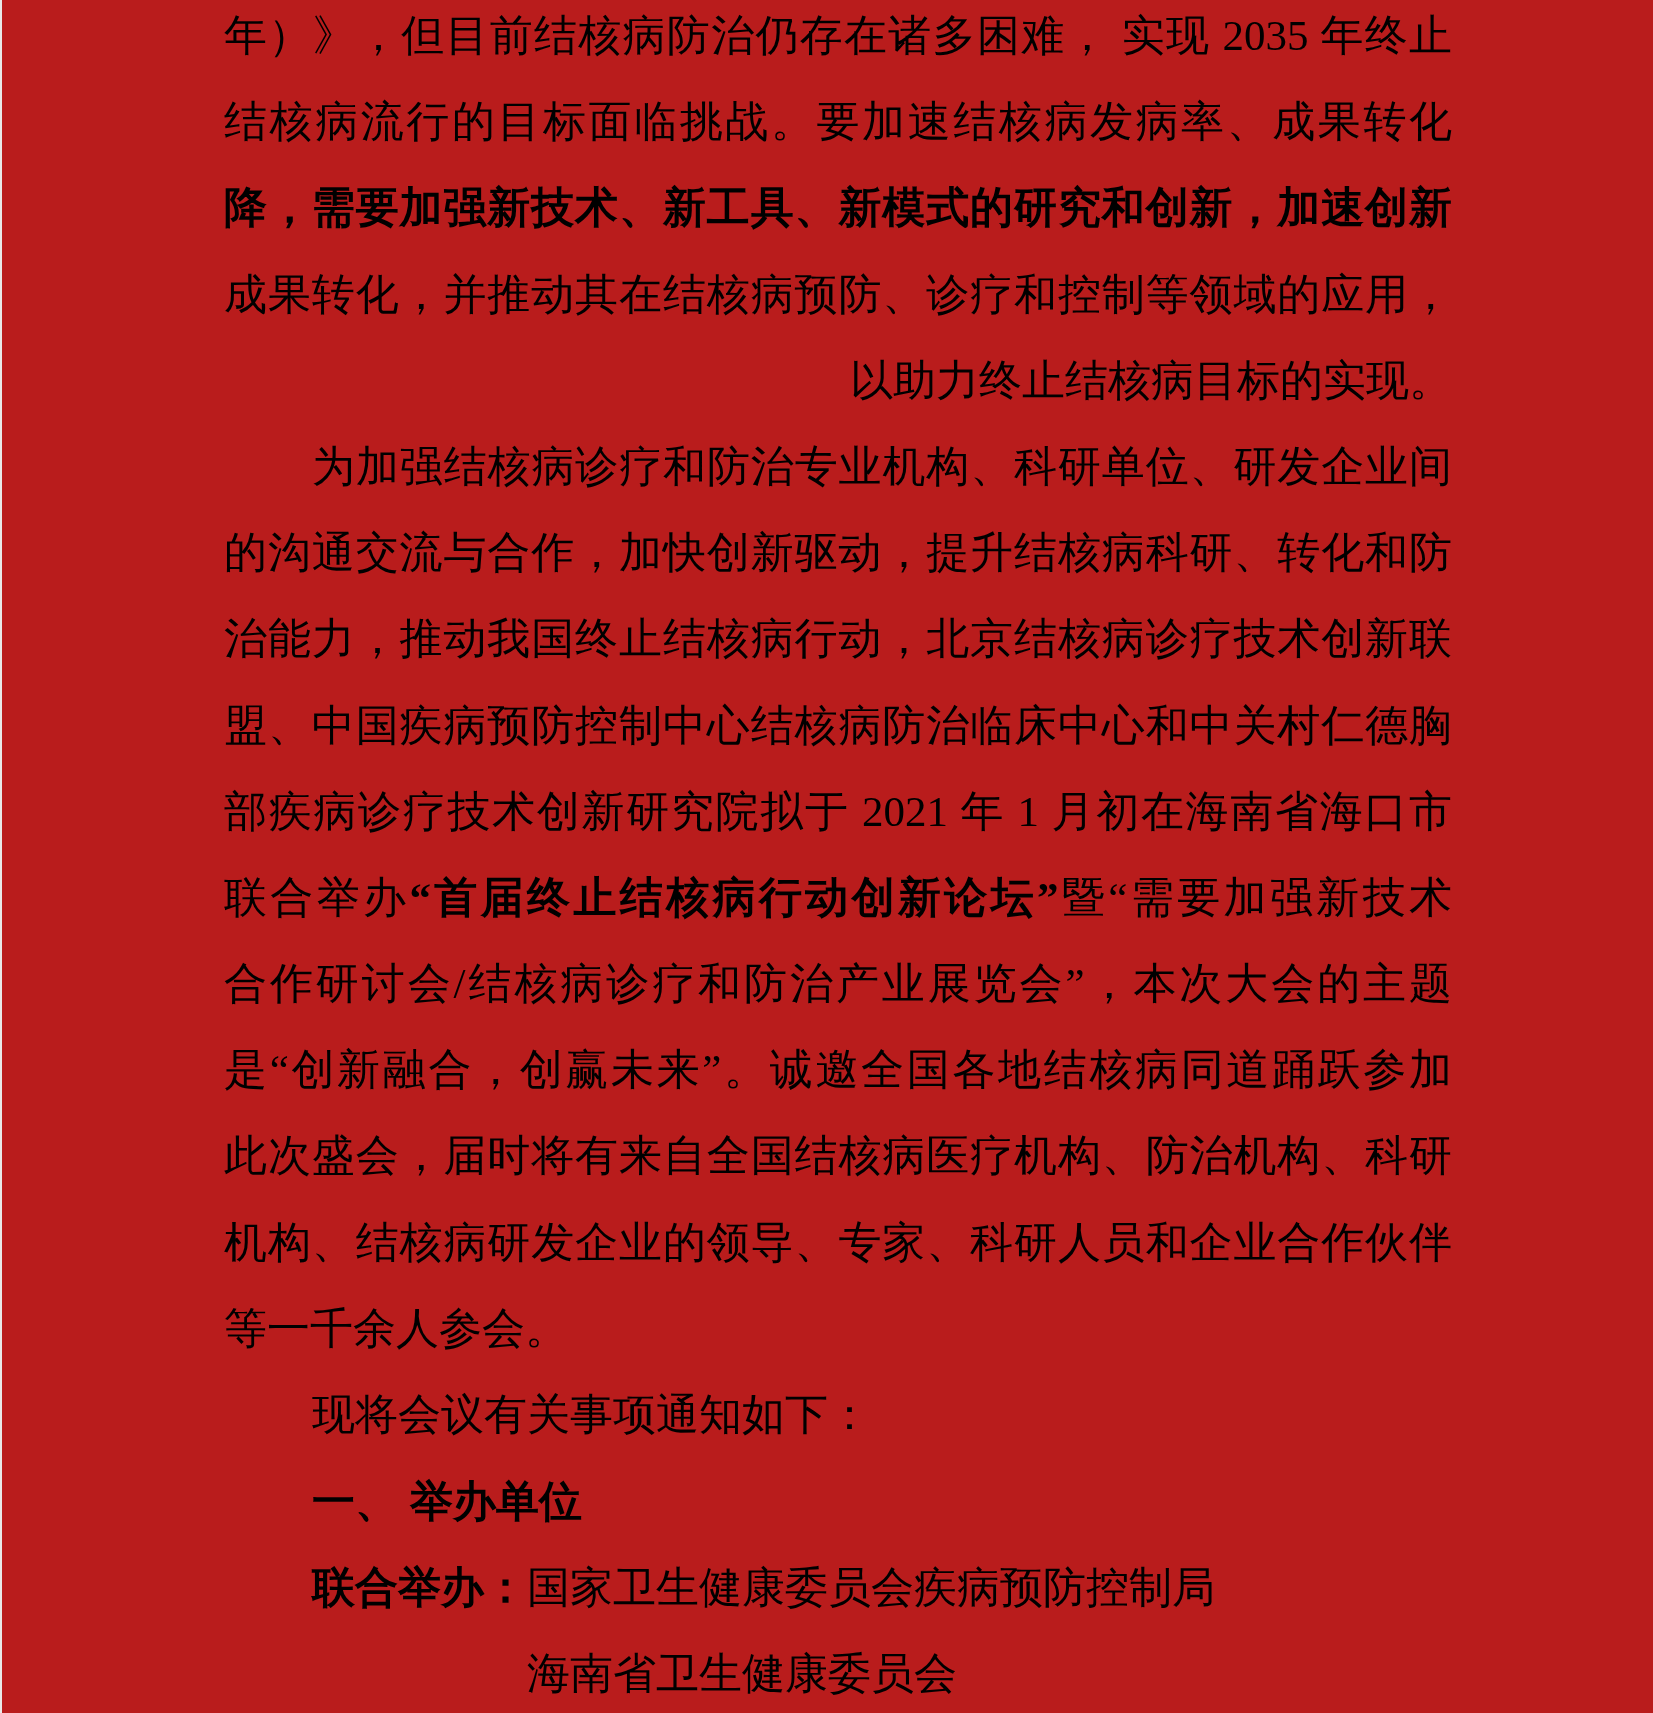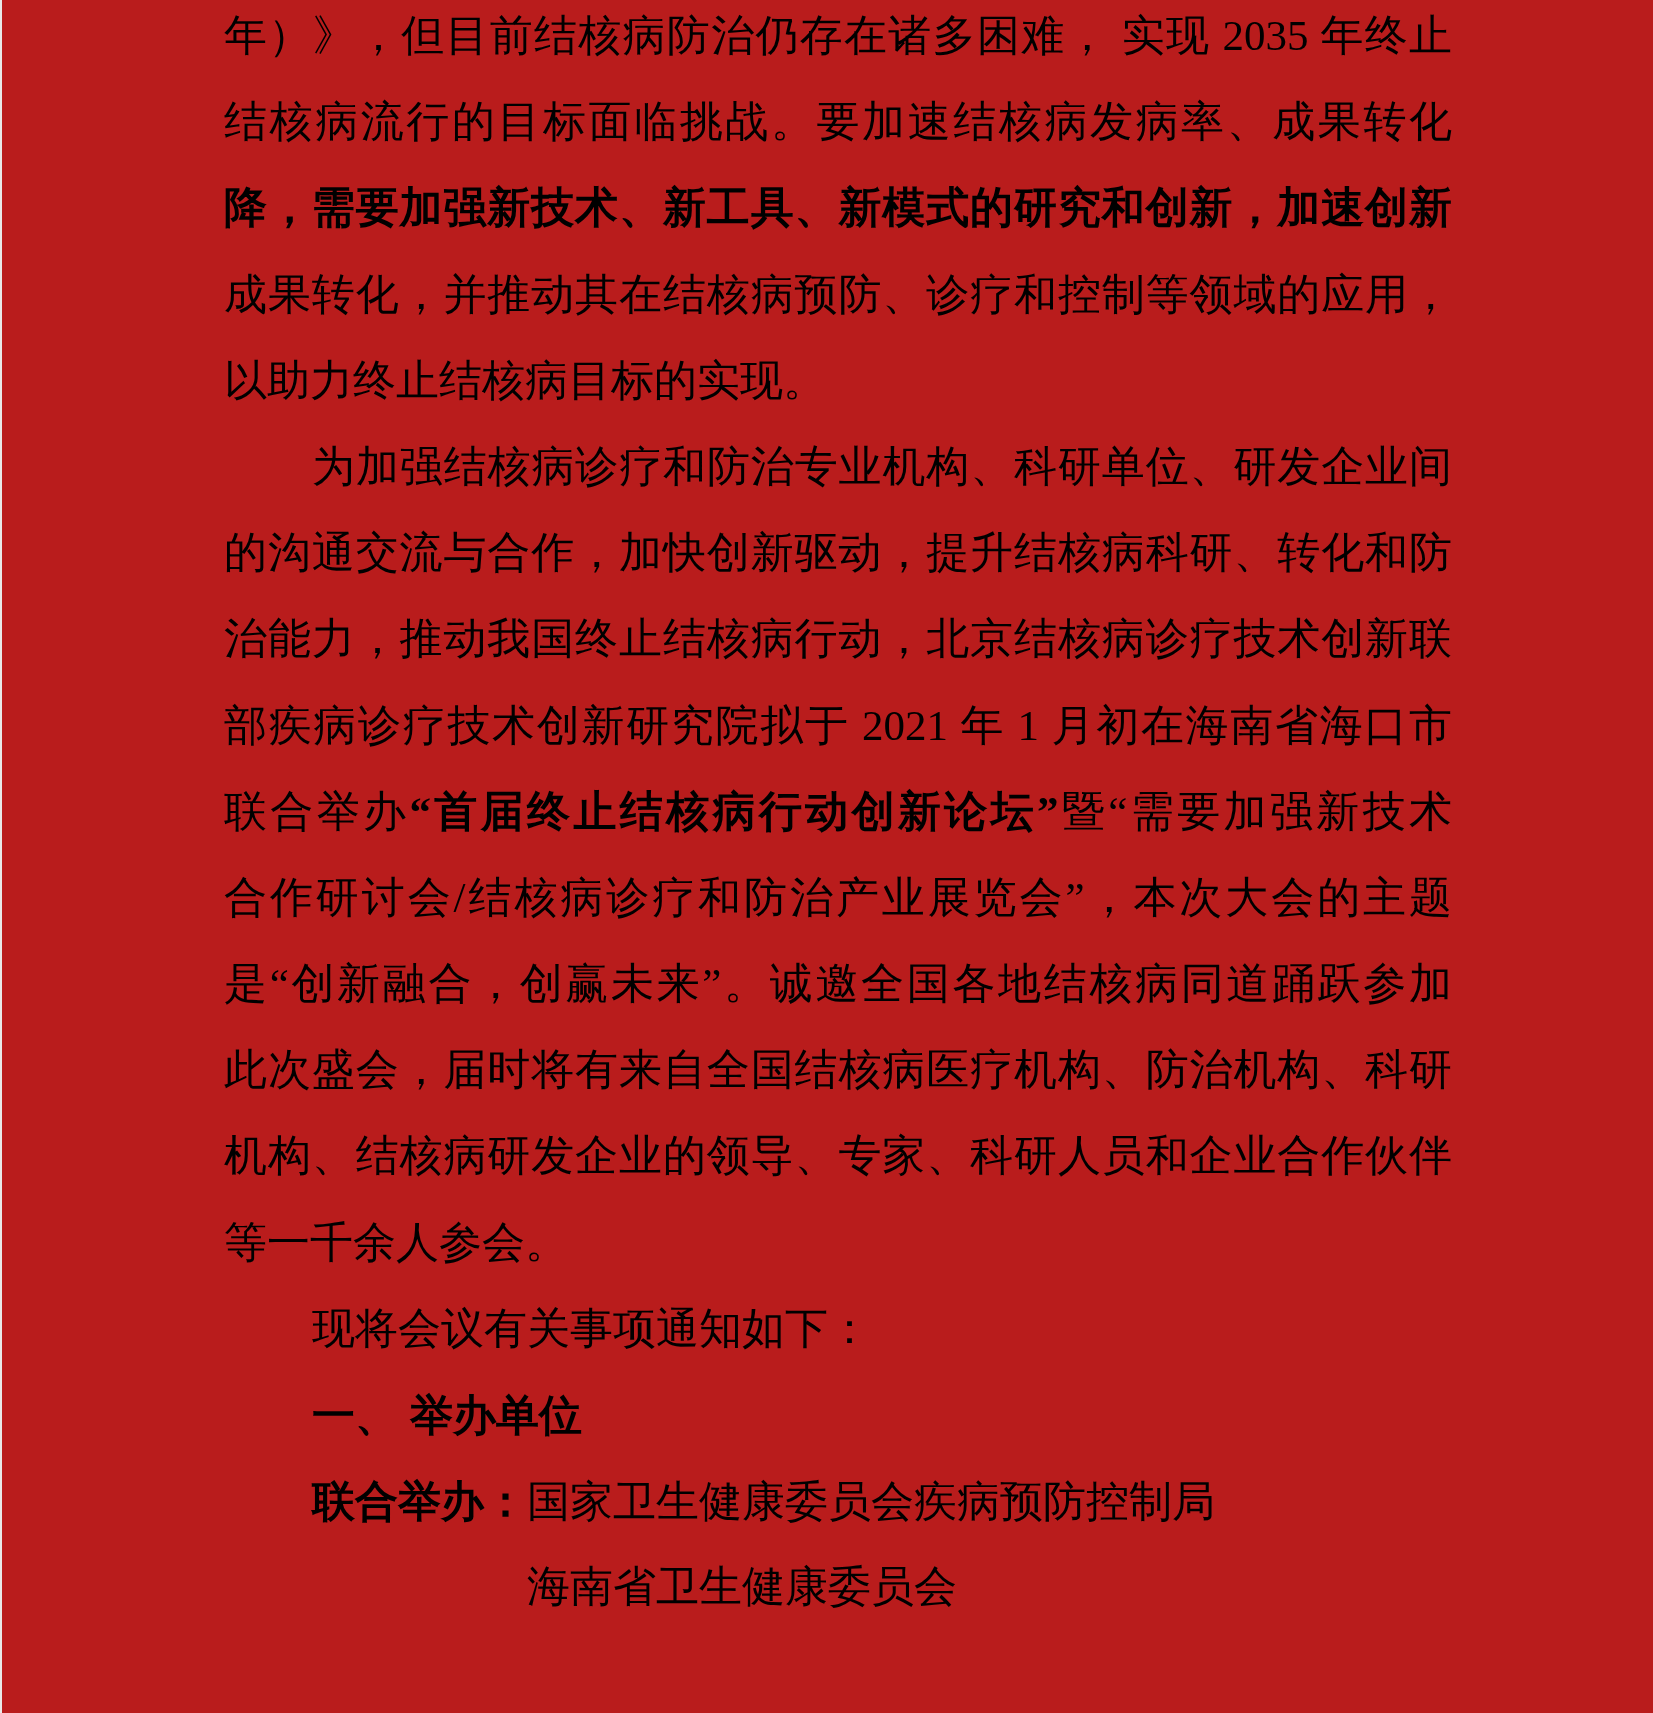--- a/index.html
+++ b/index.html
@@ -50,24 +50,25 @@
 </style>
 </head>
 <body style="background: rgb(255, 255, 255); color: rgb(0, 0, 0);">
 
 <div class="page">
   <div class="doc-body" id="doc-body">
       <div class="line justify" style="padding-left: 0px;"><span class="seg">年）》，但目前结核病防治仍存在诸多困难， 实现 2035 年终止</span></div>
       <div class="line justify" style="padding-left: 0px;"><span class="seg">结核病流行的目标面临挑战。要加速结核病发病率、成果转化</span></div>
       <div class="line justify" style="padding-left: 0px; font-weight: bold;"><span class="seg">降，需要加强新技术、新工具、新模式的研究和创新，加速创新</span></div>
       <div class="line justify" style="padding-left: 0px;"><span class="seg">成果转化，并推动其在结核病预防、诊疗和控制等领域的应用，</span></div>
-      <div class="line" style="padding-left: 0px;"><span class="seg">以助力终止结核病目标的实现。</span></div>
+      <div class="line" style="padding-left: 0px; text-align: right;"><span class="seg">以助力终止结核病目标的实现。</span></div>
       <div class="line justify" style="padding-left: 88px;"><span class="seg">为加强结核病诊疗和防治专业机构、科研单位、研发企业间</span></div>
       <div class="line justify" style="padding-left: 0px;"><span class="seg">的沟通交流与合作，加快创新驱动，提升结核病科研、转化和防</span></div>
       <div class="line justify" style="padding-left: 0px;"><span class="seg">治能力，推动我国终止结核病行动，北京结核病诊疗技术创新联</span></div>
+      <div class="line justify" style="padding-left: 0px;"><span class="seg">盟、中国疾病预防控制中心结核病防治临床中心和中关村仁德胸</span></div>
       <div class="line justify" style="padding-left: 0px;"><span class="seg">部疾病诊疗技术创新研究院拟于 2021 年 1 月初在海南省海口市</span></div>
       <div class="line justify" style="padding-left: 0px;"><span class="seg">联合举办</span><span class="seg bold">“首届终止结核病行动创新论坛”</span><span class="seg">暨“需要加强新技术</span></div>
       <div class="line justify" style="padding-left: 0px;"><span class="seg">合作研讨会/结核病诊疗和防治产业展览会”，本次大会的主题</span></div>
       <div class="line justify" style="padding-left: 0px;"><span class="seg">是“创新融合，创赢未来”。诚邀全国各地结核病同道踊跃参加</span></div>
       <div class="line justify" style="padding-left: 0px;"><span class="seg">此次盛会，届时将有来自全国结核病医疗机构、防治机构、科研</span></div>
       <div class="line justify" style="padding-left: 0px;"><span class="seg">机构、结核病研发企业的领导、专家、科研人员和企业合作伙伴</span></div>
       <div class="line" style="padding-left: 0px;"><span class="seg">等一千余人参会。</span></div>
       <div class="line" style="padding-left: 88px;"><span class="seg">现将会议有关事项通知如下：</span></div>
       <div class="line" style="padding-left: 88px;"><span class="seg bold sans">一、 举办单位</span></div>
       <div class="line" style="padding-left: 88px;"><span class="seg bold sans">联合举办：</span><span class="seg">国家卫生健康委员会疾病预防控制局</span></div>

